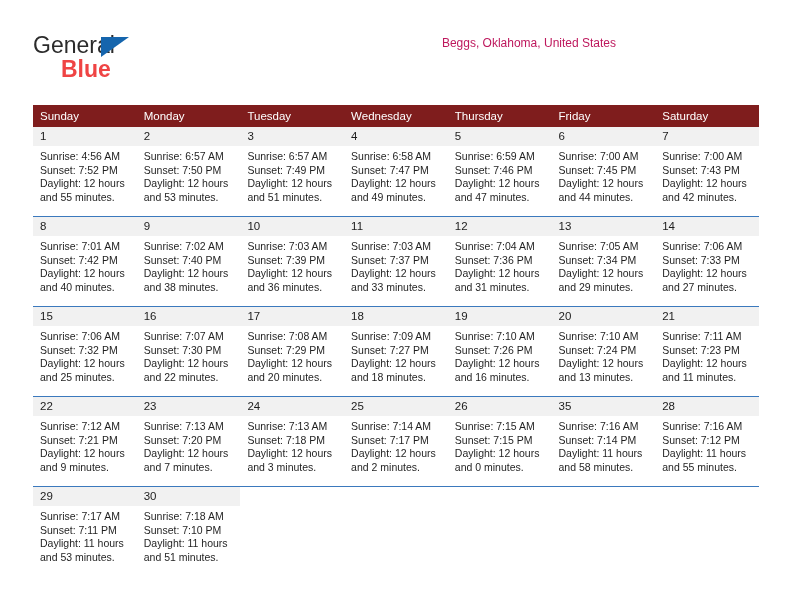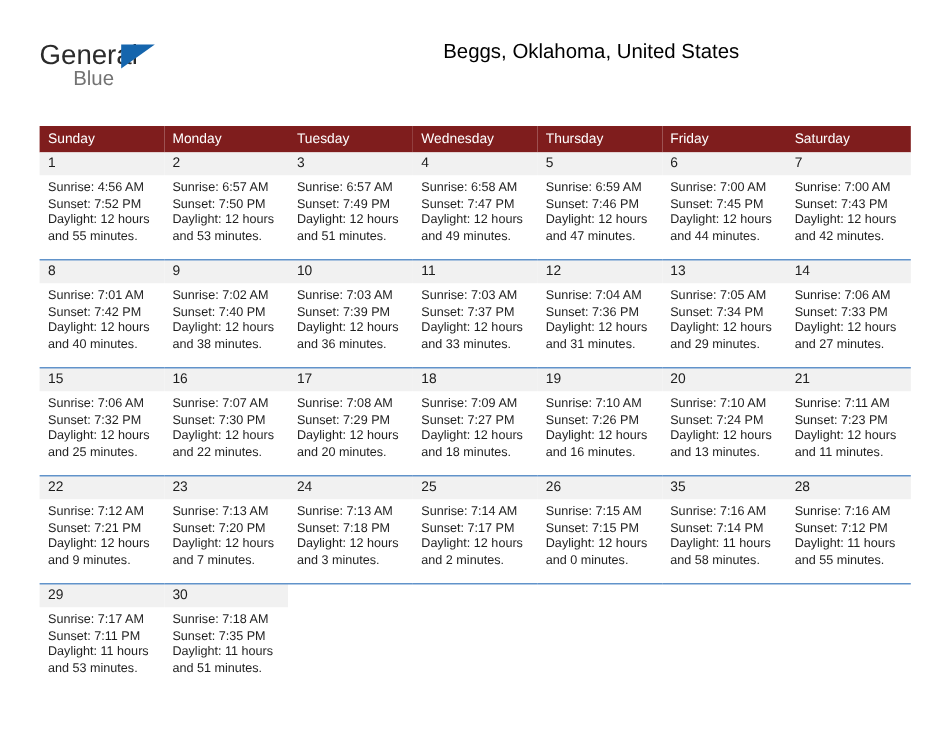--- a/index.html
+++ b/index.html
@@ -42,23 +42,24 @@
     top: 6px;
     font-size: 23px;
     letter-spacing: 0px;
     color: #2b2b2b;
     font-family: "Liberation Sans", sans-serif;
   }
   .brand-blue {
     position: absolute;
     left: 28px;
     top: 30px;
-    font-size: 17px;
-    color: #737373;
+    font-size: 23px;
+    color: #ef4444;
     font-family: "Liberation Sans", sans-serif;
+    font-weight: bold;
   }
   .brand-triangle {
     position: absolute;
     left: 68px;
     top: 11px;
     width: 0;
     height: 0;
     border-left: 28px solid #1565ad;
     border-bottom: 20px solid transparent;
   }
@@ -70,22 +71,22 @@
     text-align: right;
   }
   .cal-title {
     font-size: 29px;
     color: #1c1c1c;
     line-height: 34px;
     font-weight: normal;
     white-space: nowrap;
   }
   .cal-subtitle {
-    font-size: 17px;
-    color: #000000;
+    font-size: 12px;
+    color: #be185d;
     line-height: 22px;
     margin-top: 6px;
     white-space: nowrap;
   }
 
   
   .calendar {
     position: absolute;
     left: 33px;
     top: 105px;
@@ -500,21 +501,21 @@
                 <div>Daylight: 11 hours</div>
                 <div>and 53 minutes.</div>
               </div>
             </div>
           </td>
           <td>
             <div class="daycell-inner">
               <div class="daynum">30</div>
               <div class="dayinfo">
                 <div>Sunrise: 7:18 AM</div>
-                <div>Sunset: 7:35 PM</div>
+                <div>Sunset: 7:10 PM</div>
                 <div>Daylight: 11 hours</div>
                 <div>and 51 minutes.</div>
               </div>
             </div>
           </td>
           <td class="cell-empty">
             <div class="daycell-inner">
               <div class="daynum empty"></div>
               <div class="dayinfo">
                 <div></div>

